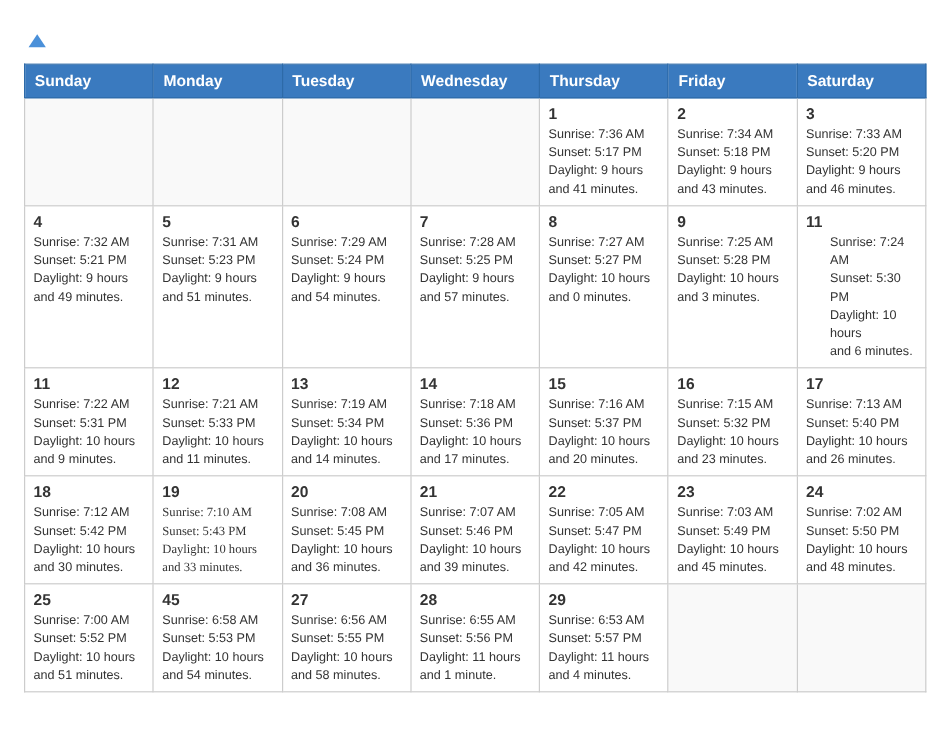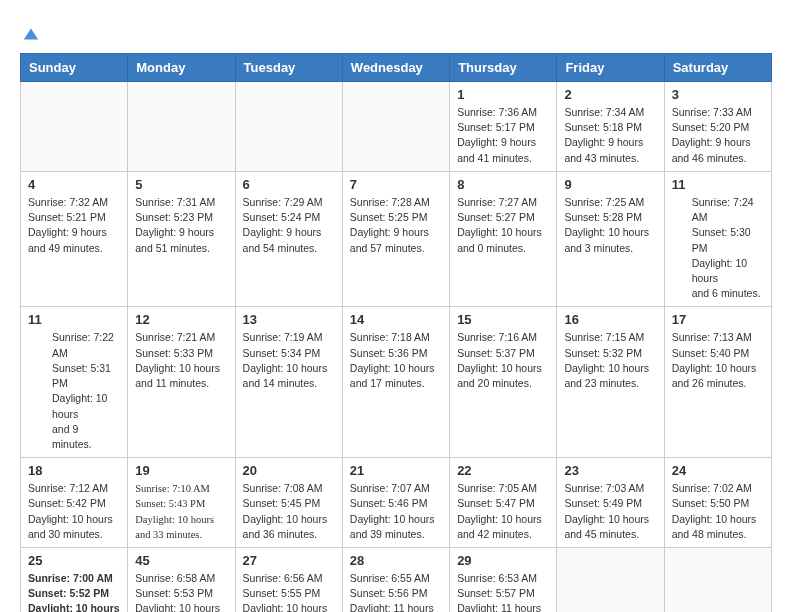--- a/index.html
+++ b/index.html
@@ -195,21 +195,21 @@
           <span class="day-number">11</span>
           <div class="day-info" style="white-space: pre-line; margin-left: 20px;">Sunrise: 7:24 AM
 Sunset: 5:30 PM
 Daylight: 10 hours
 and 6 minutes.</div>
         </td>
       </tr>
       <tr>
         <td>
           <span class="day-number">11</span>
-          <div class="day-info" style="white-space: pre-line; margin-left: 24px;">Sunrise: 7:22 AM
+          <div class="day-info" style="white-space: pre-line;">Sunrise: 7:22 AM
 Sunset: 5:31 PM
 Daylight: 10 hours
 and 9 minutes.</div>
         </td>
         <td>
           <span class="day-number">12</span>
           <div class="day-info" style="white-space: pre-line;">Sunrise: 7:21 AM
 Sunset: 5:33 PM
 Daylight: 10 hours
 and 11 minutes.</div>
@@ -297,21 +297,21 @@
           <span class="day-number">24</span>
           <div class="day-info" style="white-space: pre-line;">Sunrise: 7:02 AM
 Sunset: 5:50 PM
 Daylight: 10 hours
 and 48 minutes.</div>
         </td>
       </tr>
       <tr>
         <td>
           <span class="day-number">25</span>
-          <div class="day-info" style="white-space: pre-line; font-weight: bold;">Sunrise: 7:00 AM
+          <div class="day-info" style="white-space: pre-line;">Sunrise: 7:00 AM
 Sunset: 5:52 PM
 Daylight: 10 hours
 and 51 minutes.</div>
         </td>
         <td>
           <span class="day-number">45</span>
           <div class="day-info" style="white-space: pre-line;">Sunrise: 6:58 AM
 Sunset: 5:53 PM
 Daylight: 10 hours
 and 54 minutes.</div>

